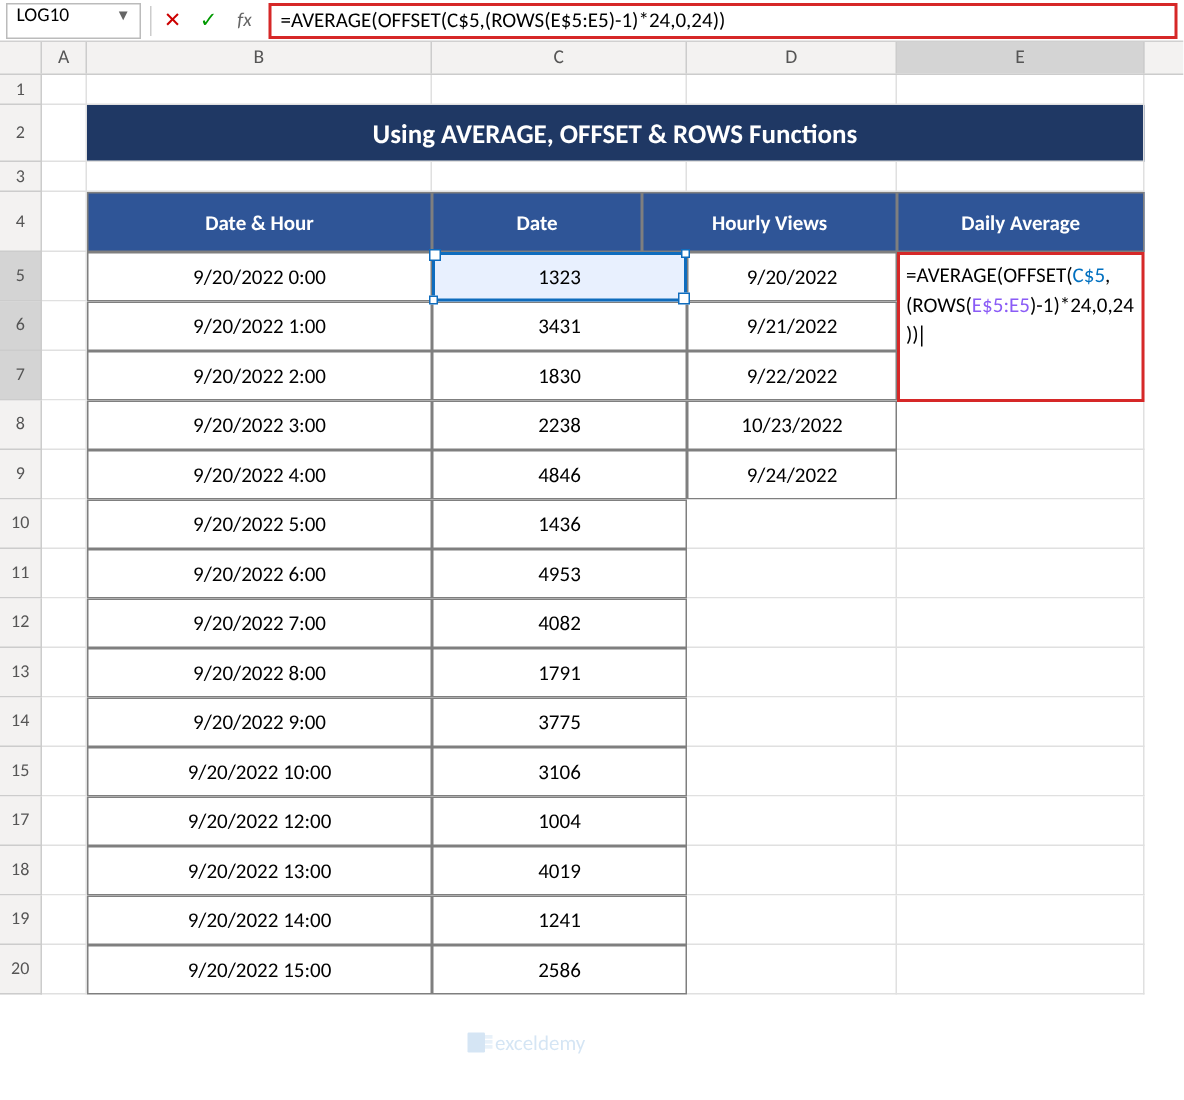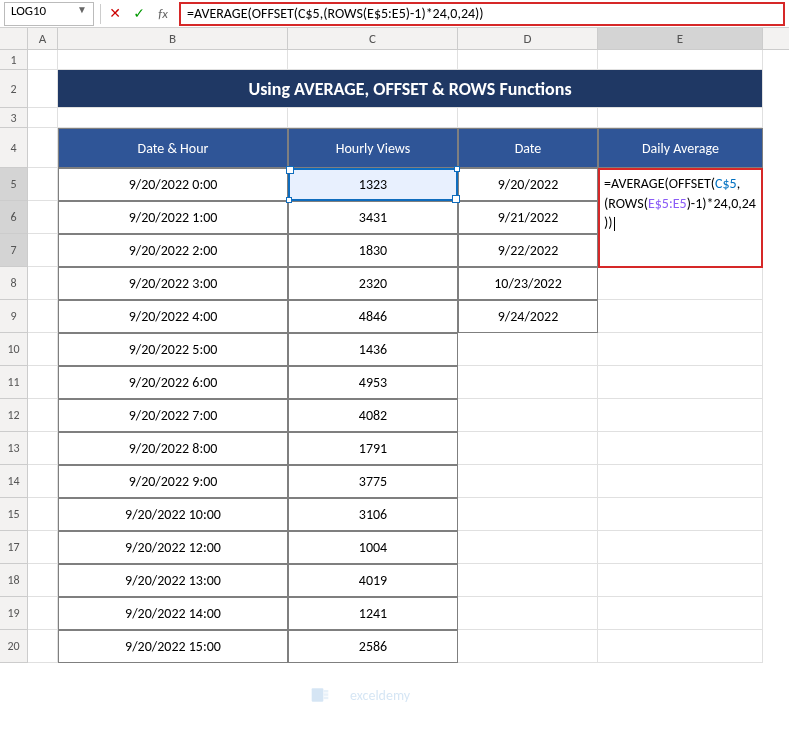--- a/index.html
+++ b/index.html
@@ -31,36 +31,36 @@
     
     .row { display: flex; height: 33px; }
     .row-1 { height: 20px; }
     .row-header { width: 28px; background: #f3f2f1; border-right: 1px solid #ccc; border-bottom: 1px solid #ccc; display: flex; align-items: center; justify-content: center; color: #555; font-size: 12px; }
     .row-header.active { background: #d4d4d4; }
     .cell { border-right: 1px solid #e0e0e0; border-bottom: 1px solid #e0e0e0; display: flex; align-items: center; padding: 0 6px; background: #fff; }
     
     .title-row .cell { background: #1f3864; color: #fff; font-weight: bold; font-size: 18px; justify-content: center; }
     .title-merged { display: flex; align-items: center; justify-content: center; }
     
-    .header-cell { background: #2f5597 !important; color: #fff; font-weight: normal; justify-content: center; border: 1px solid #7f7f7f; }
+    .header-cell { background: #2f5597 !important; color: #fff; font-weight: bold; justify-content: center; border: 1px solid #7f7f7f; }
     
     .data-row .data-B, .data-row .data-C, .data-row .data-D { border: 1px solid #7f7f7f; justify-content: center; background: #fff; }
     .data-row .data-C { justify-content: center; }
     
     .cell-C5 { background: #e8f0fe !important; border: 2px solid #0f6cbd !important; position: relative; }
     .cell-C5::before, .cell-C5::after { content: ''; position: absolute; width: 6px; height: 6px; background: #fff; border: 1.5px solid #0f6cbd; }
     .cell-C5::before { top: -4px; left: -4px; }
     .cell-C5::after { bottom: -4px; right: -4px; }
     .c5-corners span { position: absolute; width: 6px; height: 6px; background: #fff; border: 1.5px solid #0f6cbd; }
     .c5-tr { top: -4px; right: -4px; }
     .c5-bl { bottom: -4px; left: -4px; }
     
     .formula-overlay { position: absolute; top: 0; left: 0; width: 165px; height: 100px; border: 2px solid #d62828; background: #fff; padding: 4px 4px; font-size: 14px; line-height: 1.4; z-index: 10; word-wrap: break-word; }
     
-    .watermark { position: absolute; bottom: 28px; left: 310px; opacity: 0.25; font-size: 14px; color: #5b9bd5; display: flex; align-items: center; gap: 20px; z-index: 20; }
+    .watermark { position: absolute; bottom: 28px; left: 310px; opacity: 0.25; font-size: 14px; color: #5b9bd5; display: flex; align-items: center; gap: 0; z-index: 20; }
     .watermark svg { width: 20px; height: 20px; }
     
     .cell-E-container { position: relative; }
     
     .c-blue { color: #0070c0; }
     .c-red { color: #8b5cf6; }
   </style>
 </head>
 <body>
 
@@ -113,25 +113,25 @@
     <div class="cell col-D"></div>
     <div class="cell col-E"></div>
   </div>
 
   <div class="row" style="height:40px;">
     <div class="row-header">4</div>
     <div class="cell col-A"></div>
     <div class="cell header-cell col-B">
         <span>Date &amp; Hour</span>
       </div>
+    <div class="cell header-cell col-D">
+        <span>Date</span>
+      </div>
     <div class="cell header-cell col-C">
         <span>Hourly Views</span>
-      </div>
-    <div class="cell header-cell col-D">
-        <span>Date</span>
       </div>
     <div class="cell header-cell col-E">
         <span>Daily Average</span>
       </div>
   </div>
 
   <div id="data-rows">
       <div class="row data-row">
         <div class="row-header active">5</div>
         <div class="cell col-A"></div>
@@ -158,21 +158,21 @@
         <div class="cell col-A"></div>
         <div class="cell col-B data-B">9/20/2022 2:00</div>
         <div class="cell col-C data-C">1830</div>
         <div class="cell col-D data-D">9/22/2022</div>
         <div class="cell col-E cell-E-container"></div>
       </div>
       <div class="row data-row">
         <div class="row-header">8</div>
         <div class="cell col-A"></div>
         <div class="cell col-B data-B">9/20/2022 3:00</div>
-        <div class="cell col-C data-C">2320</div>
+        <div class="cell col-C data-C">2238</div>
         <div class="cell col-D data-D">10/23/2022</div>
         <div class="cell col-E cell-E-container"></div>
       </div>
       <div class="row data-row">
         <div class="row-header">9</div>
         <div class="cell col-A"></div>
         <div class="cell col-B data-B">9/20/2022 4:00</div>
         <div class="cell col-C data-C">4846</div>
         <div class="cell col-D data-D">9/24/2022</div>
         <div class="cell col-E cell-E-container"></div>

